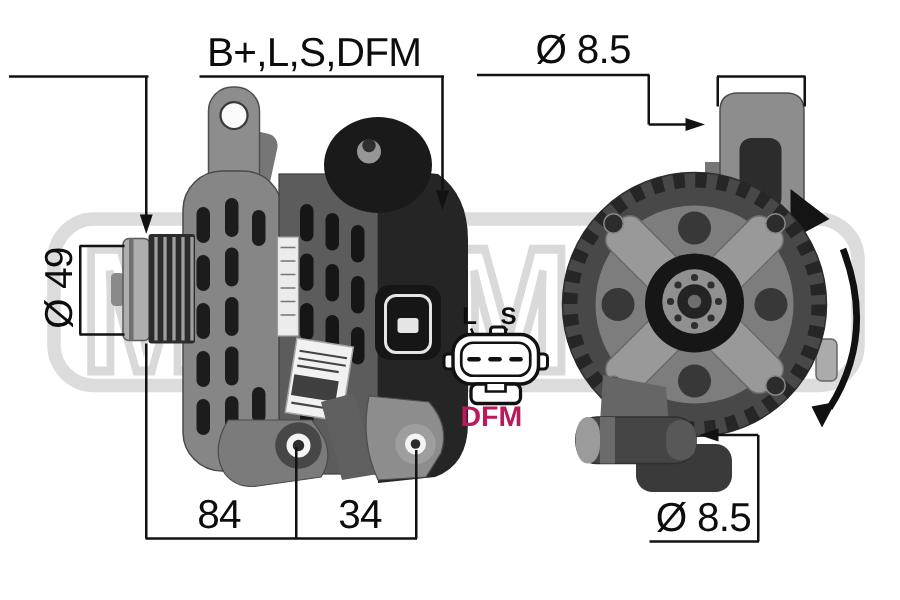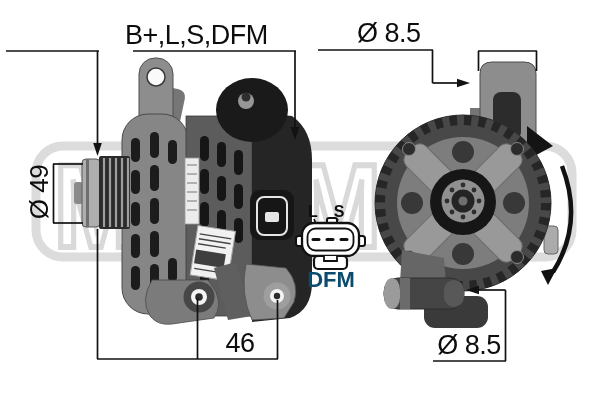--- a/index.html
+++ b/index.html
@@ -15,22 +15,22 @@
   }
   .lbl.center{text-align:center;}
   .rot{
     transform:rotate(-90deg);transform-origin:center;
   }
   .pin-lbl{
     position:absolute;z-index:2;color:#0d0d0d;font-weight:bold;
     font-size:16px;line-height:1;text-align:center;
   }
   .dfm-lbl{
-    position:absolute;z-index:2;color:#0c4a6e;font-weight:bold;
-    font-size:22px;line-height:1;text-align:center;
+    position:absolute;z-index:2;color:#be185d;font-weight:bold;
+    font-size:19px;line-height:1;text-align:left;
   }
 </style>
 </head>
 <body>
 
 <div id="stage">
 
   <svg id="drawing" width="600" height="400" viewBox="0 0 600 400">
 
     <g>
@@ -255,29 +255,30 @@
       <polygon points="466,290 479,285.7 479,294.3"></polygon>
     </g>
 
     <g>
       <path d="M562 166 Q584 223 553 272" fill="none" stroke="#111" stroke-width="4.5"></path>
       <polygon points="548,285 557,268 541,271" fill="#111"></polygon>
     </g>
   </svg>
 
 
-  <div class="lbl" style="left:125px;top:22px;text-align:center;">B+,L,S,DFM</div>
+  <div class="lbl" style="left:138px;top:22px;text-align:center;">B+,L,S,DFM</div>
 
   <div class="lbl" style="left:357px;top:20px;">Ø 8.5</div>
 
 
   <div class="lbl center rot" style="left:-7px;top:179px;width:92px;font-size:26px;">Ø 49</div>
 
-
-  <div class="lbl center" style="left:212px;top:330px;width:56px;">46</div>
+  <div class="lbl center" style="left:118px;top:330px;width:56px;">84</div>
+
+  <div class="lbl center" style="left:212px;top:330px;width:56px;">34</div>
 
   <div class="lbl center" style="left:428px;top:332px;width:82px;">Ø 8.5</div>
 
   <div class="pin-lbl" style="left:304px;top:204px;width:18px;">L</div>
 
   <div class="pin-lbl" style="left:330px;top:204px;width:18px;">S</div>
 
   <div class="dfm-lbl" style="left:307px;top:269px;width:48px;">DFM</div>
 </div>
 

